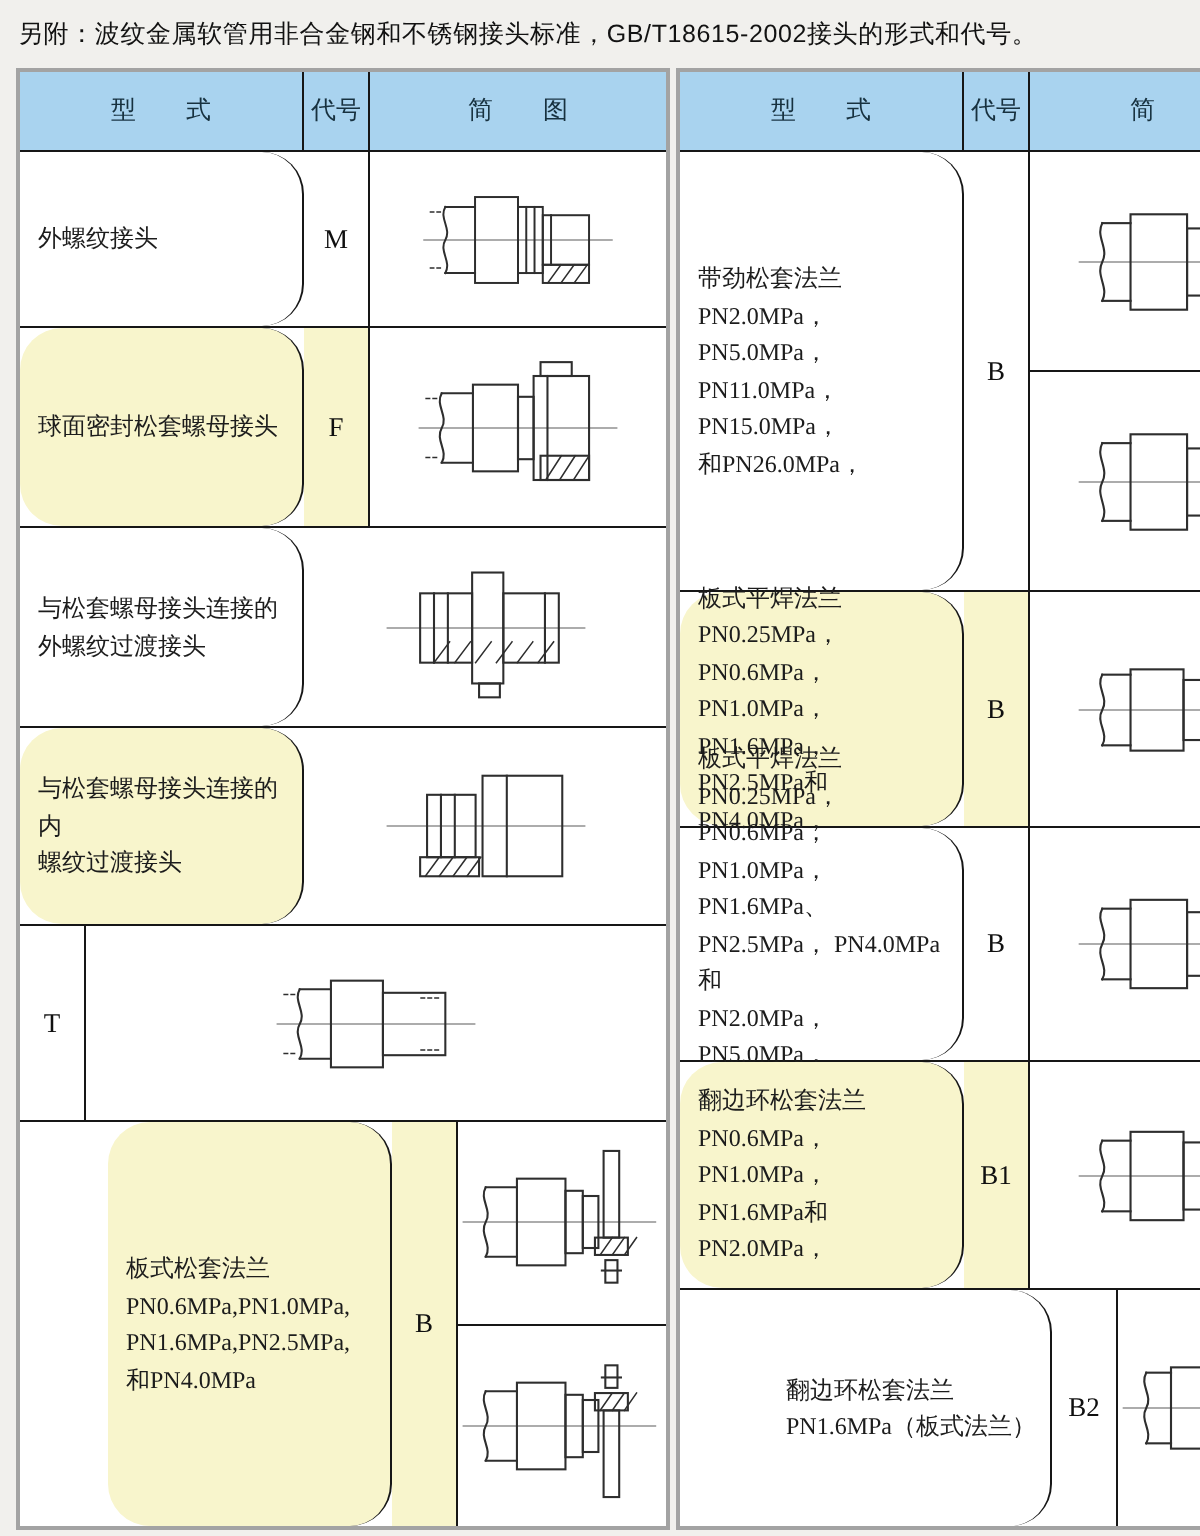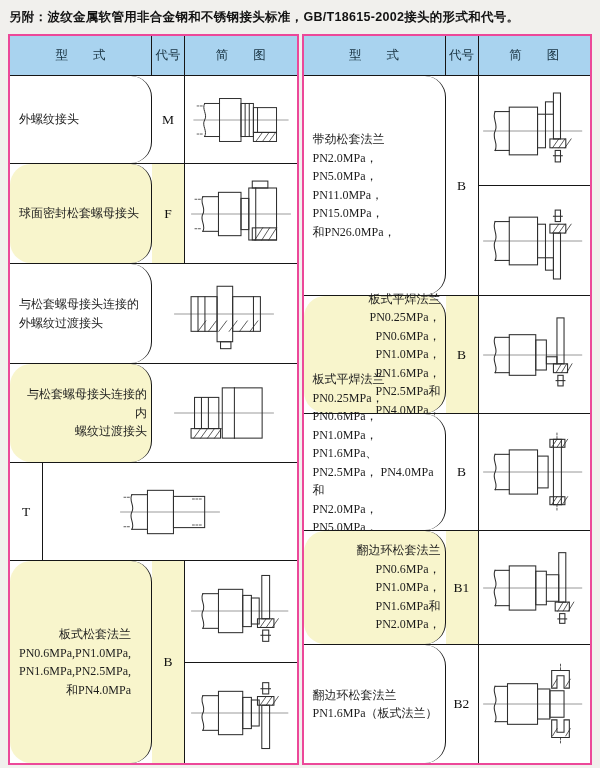--- a/index.html
+++ b/index.html
@@ -4,48 +4,48 @@
 <style>
   html,body{margin:0;padding:0;}
   body{
     width:600px;height:768px;overflow:hidden;
     background:#f1f0ed;
     font-family:"Liberation Sans",sans-serif;
     color:#1b1b1b;
   }
   .title{
     padding:9px 8px 8px 9px;
-    font-size:12.5px;font-weight:bold;letter-spacing:.3px;color:#121212;
+    font-size:12.5px;font-weight:normal;letter-spacing:.3px;color:#121212;
   }
   .tables{display:flex;gap:3px;margin:0 8px;}
   .tbl{
     width:336px;box-sizing:border-box;
-    border:2px solid #ec4899;background:#ffffff;
+    border:2px solid #a3a3a3;background:#ffffff;
     display:flex;flex-direction:column;
   }
   .row{display:flex;box-sizing:border-box;border-bottom:1px solid #161616;}
-  .row:last-child{border-bottom:none;}
+  .row:last-child{border-bottom:none;margin-left:44px;}
   .c{box-sizing:border-box;border-right:1px solid #161616;}
   .c:last-child{border-right:none;text-align:right;}
   
   .hdr{height:40px;background:#a9d3ef;}
   .hdr .c{display:flex;align-items:center;justify-content:center;
     font-size:12.5px;color:#17313f;padding:0;line-height:1;}
   
   .ct{width:142px;display:flex;align-items:center;
       padding:4px 4px 4px 9px;
       font-family:"Liberation Serif",serif;font-size:12px;line-height:18.5px;
       white-space:pre-line;color:#1c1c1c;border-radius:21px;}
   .cc{width:33px;display:flex;align-items:center;justify-content:center;
       font-family:"Liberation Serif",serif;font-size:13.5px;color:#101010;}
   .cd{flex:1;display:flex;flex-direction:column;background:#ffffff;}
   .sub{flex:1;display:flex;align-items:center;justify-content:center;}
   .sub + .sub{border-top:1px solid #161616;}
   
-  .hl{background:#f8f5cc;text-align:right;}
+  .hl{background:#f8f5cc;}
   
   .h88{height:88px}.h100{height:100px}.h99{height:99px}.h98{height:98px}.h202{height:202px}
   .h220{height:220px}.h118{height:118px}.h117{height:117px}.h114{height:114px}
   
   svg.dsvg{display:block;}
   .dwg{stroke:#2e2e2e;fill:none;stroke-width:1.2;stroke-linecap:square;}
   .dwg .cl{stroke:#5a5a5a;stroke-width:.7;}
   .dwg .ht{stroke-width:.9;}
   .dwg .dash{stroke-dasharray:2 2;stroke-width:.9;}
 </style>

